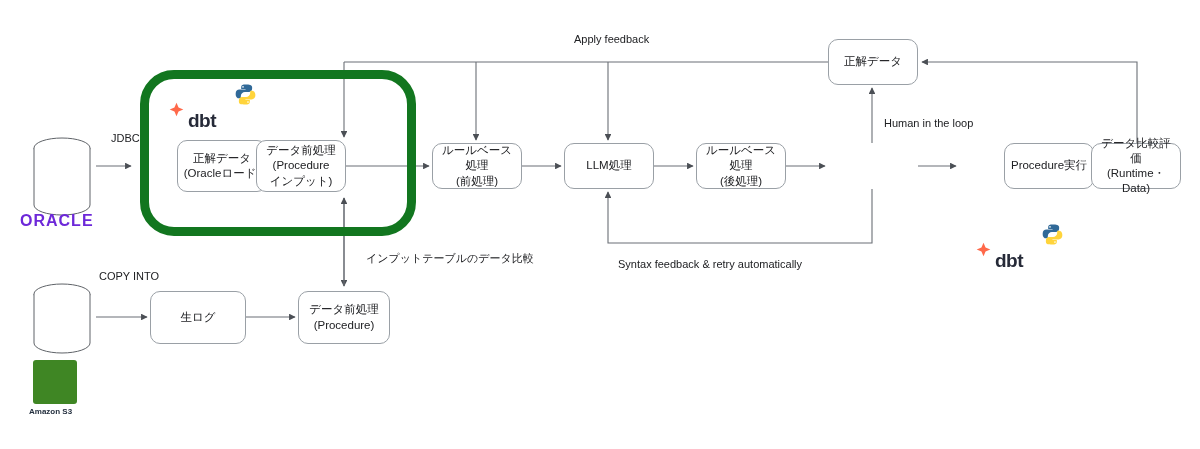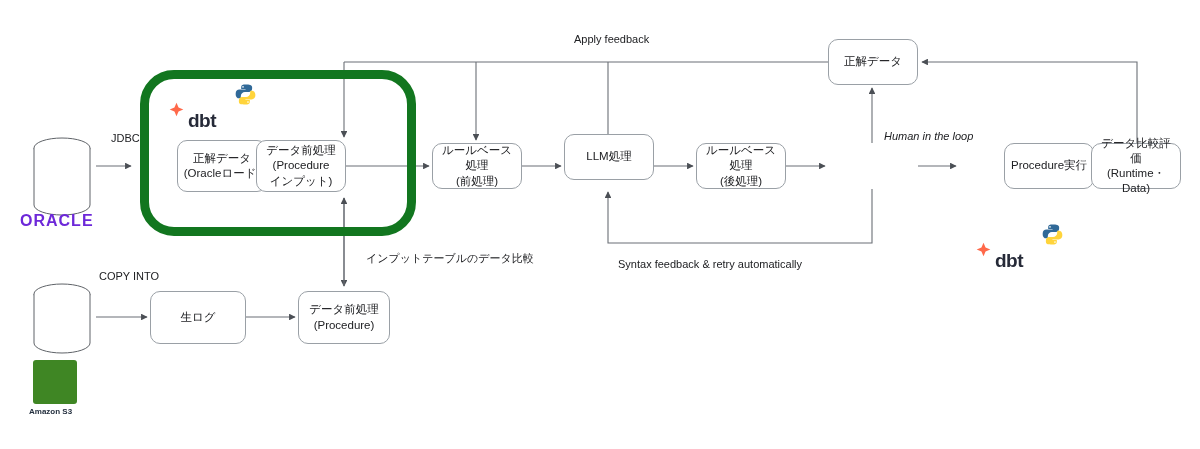--- a/index.html
+++ b/index.html
@@ -104,21 +104,21 @@
   </div>
   <div class="node" style="left:256px;top:140px;width:90px;height:52px;">
     <span>データ前処理
 (Procedure
 インプット)</span>
   </div>
   <div class="node" style="left:432px;top:143px;width:90px;height:46px;">
     <span>ルールベース処理
 (前処理)</span>
   </div>
-  <div class="node" style="left:564px;top:134px;width:90px;height:46px;">
+  <div class="node" style="left:564px;top:143px;width:90px;height:46px;">
     <span>LLM処理</span>
   </div>
   <div class="node" style="left:696px;top:143px;width:90px;height:46px;">
     <span>ルールベース処理
 (後処理)</span>
   </div>
   <div class="node" style="left:1004px;top:143px;width:90px;height:46px;">
     <span>Procedure実行</span>
   </div>
   <div class="node" style="left:1091px;top:143px;width:90px;height:46px;">
@@ -131,21 +131,21 @@
   <div class="node" style="left:150px;top:291px;width:96px;height:53px;">
     <span>生ログ</span>
   </div>
   <div class="node" style="left:298px;top:291px;width:92px;height:53px;">
     <span>データ前処理
 (Procedure)</span>
   </div>
 
   <div class="edge-label" style="left:111px;top:132px;">JDBC</div>
   <div class="edge-label" style="left:574px;top:33px;">Apply feedback</div>
-  <div class="edge-label" style="left:884px;top:130px;font-style:italic;">Human in the loop</div>
+  <div class="edge-label" style="left:884px;top:117px;">Human in the loop</div>
   <div class="edge-label" style="left:618px;top:258px;">Syntax feedback &amp; retry automatically</div>
   <div class="edge-label" style="left:366px;top:251px;">インプットテーブルのデータ比較</div>
   <div class="edge-label" style="left:99px;top:270px;">COPY INTO</div>
 
   <div class="logo-dbt" style="left:168px;top:86px;">
     <svg width="17" height="17" viewBox="0 0 24 24">
       <path d="M12 2.4l2.9 6.7 6.7 2.9-6.7 2.9-2.9 6.7-2.9-6.7L2.4 12l6.7-2.9z" fill="#ff694a"></path>
     </svg>
     <span class="glyph">dbt</span>
   </div>

